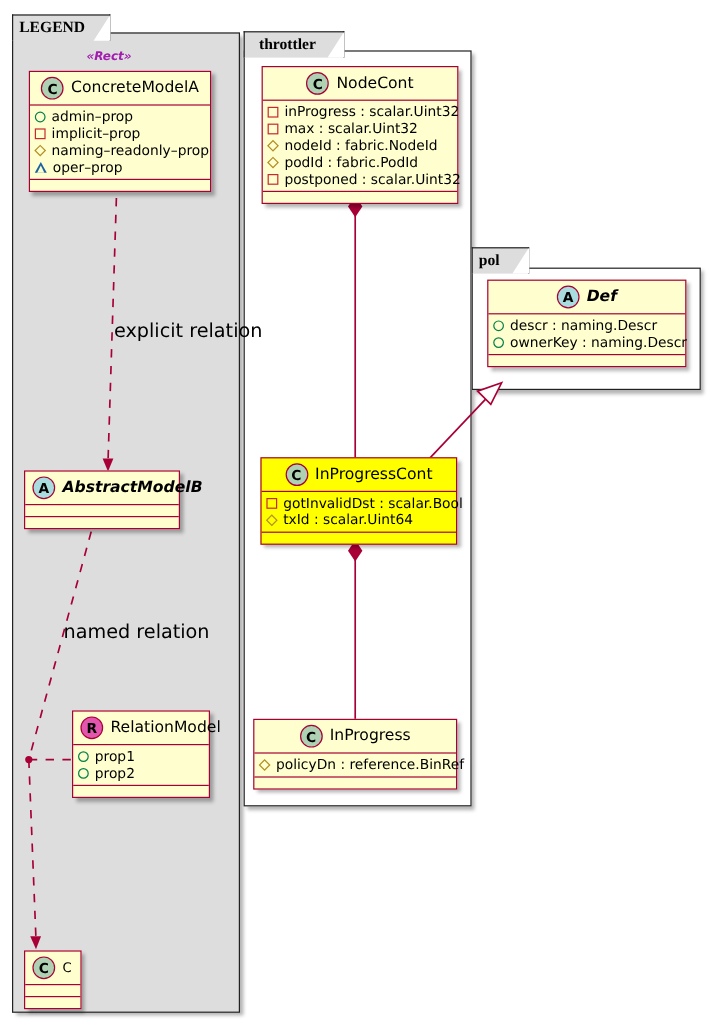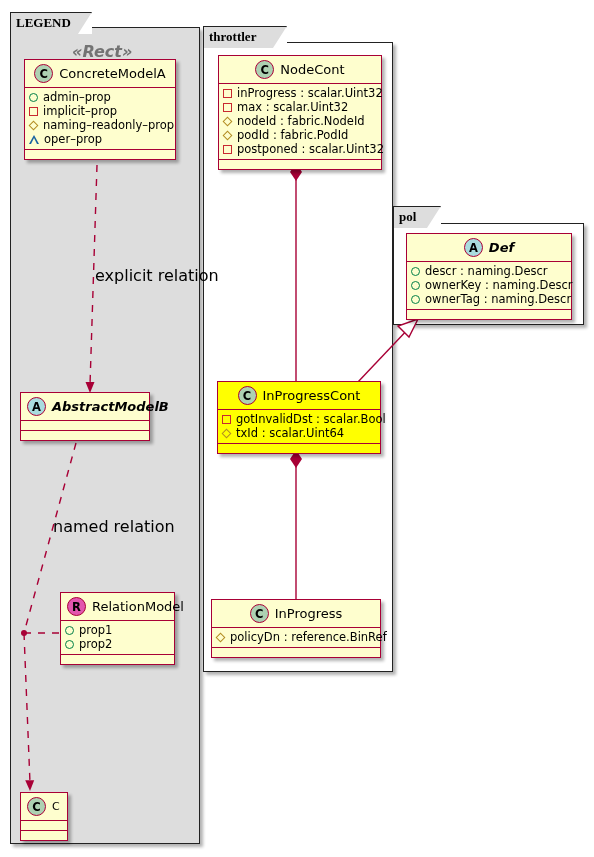--- a/index.html
+++ b/index.html
@@ -137,24 +137,24 @@
     left: -3.2px; top: 3px;
     width: 0; height: 0;
     border-left: 3.2px solid transparent;
     border-right: 3.2px solid transparent;
     border-bottom: 6px solid #FEFECE;
     z-index: 2;
   }
 
   .stereotype {
     position: absolute;
-    font-size: 16px;
+    font-size: 10px;
     font-style: italic;
     font-weight: bold;
-    color: #737373;
+    color: #a21caf;
   }
 
   .rel-label {
     position: absolute;
     font-size: 16px;
     color: #000000;
     white-space: nowrap;
   }
 
   svg.overlay {
@@ -166,21 +166,21 @@
 </style>
 </head>
 <body>
 
 <div class="pkg shaded" style="left:10px; top:27px; width:190px; height:817px;"></div>
 <div class="pkg-tab" style="left:10px; top:12px; width:82px;">
   <span>LEGEND</span>
 </div>
 
 <div class="pkg" style="left:203px; top:42px; width:190px; height:630px;"></div>
-<div class="pkg-tab" style="left:203px; top:26px; width:84px;">
+<div class="pkg-tab" style="left:203px; top:26px; width:84px;text-align:center;">
   <span>throttler</span>
 </div>
 
 <div class="pkg" style="left:393px; top:223px; width:191px; height:102px;"></div>
 <div class="pkg-tab" style="left:393px; top:206px; width:48px;">
   <span>pol</span>
 </div>
 
 <svg class="overlay" viewBox="0 0 594 857" xmlns="http://www.w3.org/2000/svg">
 
@@ -341,19 +341,15 @@
   </div>
   <div class="cls-attrs">
     <div class="attr">
       <span class="vm circle"></span>
       <span>descr : naming.Descr</span>
     </div>
     <div class="attr">
       <span class="vm circle"></span>
       <span>ownerKey : naming.Descr</span>
     </div>
-    <div class="attr">
-      <span class="vm circle"></span>
-      <span>ownerTag : naming.Descr</span>
-    </div>
   </div>
   <div class="cls-methods"></div>
 </div>
 
 </body></html>

